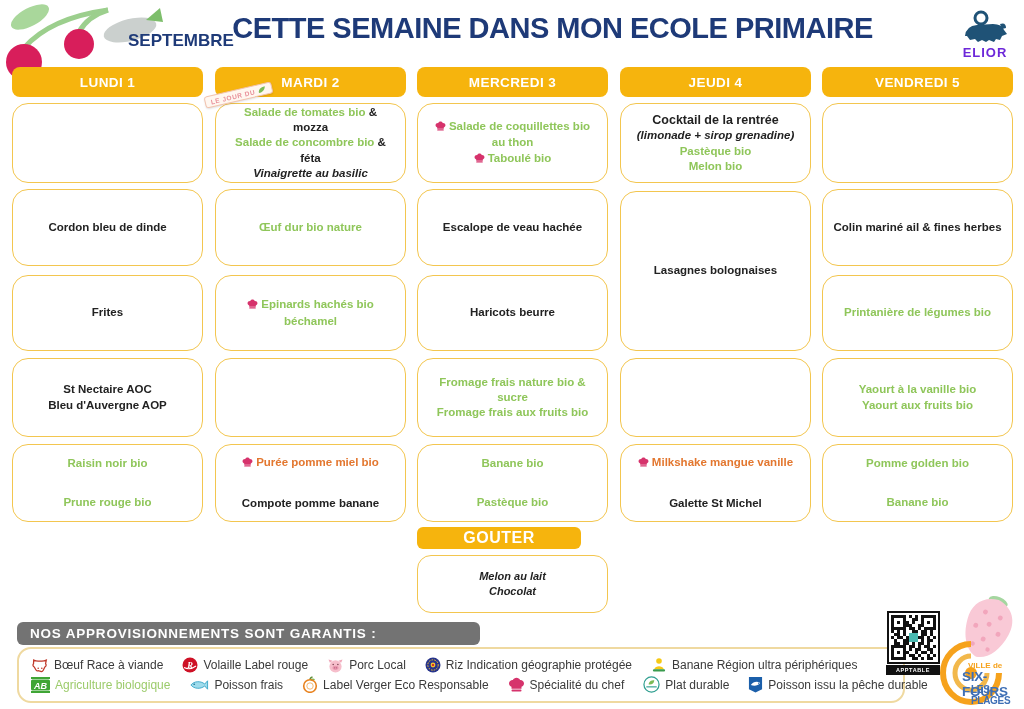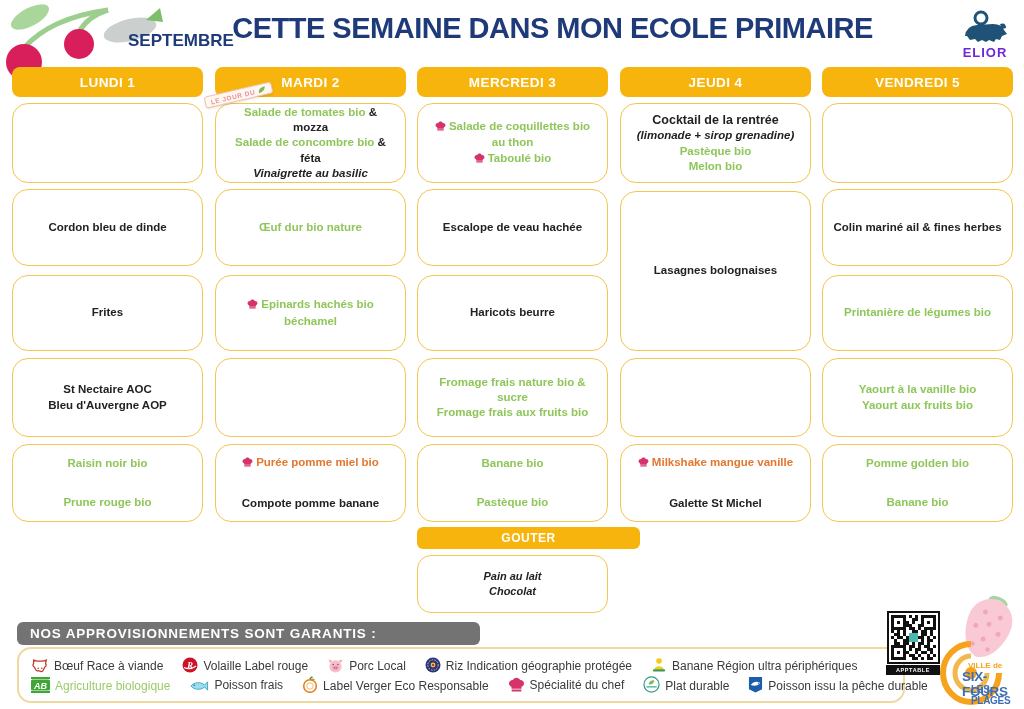--- a/index.html
+++ b/index.html
@@ -29,37 +29,37 @@
   .sg.b{font-size:12.5px;}
   .chef{display:inline-block;vertical-align:-1px;margin-right:3px;}
 
   
   .stamp{position:absolute;left:204px;top:89px;transform:rotate(-13deg);background:#FFF7F0;
          border:1px solid #F2C3AE;border-radius:3px;padding:1px 5px;display:flex;
          align-items:center;gap:3px;box-shadow:0 1px 2px rgba(0,0,0,.12);z-index:5;}
   .stamp span{font-size:6.5px;font-weight:bold;color:#E8909A;letter-spacing:.6px;}
 
   
-  .gouter-bar{position:absolute;left:417px;top:527px;width:223px;height:22px;background:#F6B40D;
-              border-radius:6px;color:#fff;font-size:12px;font-weight:bold;letter-spacing:.5px;
+  .gouter-bar{position:absolute;left:417px;top:527px;width:164px;height:22px;background:#F6B40D;
+              border-radius:6px;color:#fff;font-size:16px;font-weight:bold;letter-spacing:.5px;
               display:flex;align-items:center;justify-content:center;}
   .gouter-cell{position:absolute;left:417px;top:555px;width:191px;height:58px;background:#fff;
                border:1.5px solid #F3C64F;border-radius:14px;box-sizing:border-box;display:flex;
                flex-direction:column;align-items:center;justify-content:center;text-align:center;
                font-size:11px;font-weight:bold;font-style:italic;color:#222;line-height:1.4;}
 
   
   .supply-bar{position:absolute;left:17px;top:622px;width:463px;height:23px;background:#737373;
               border-radius:6px;color:#fff;font-size:13.5px;font-weight:bold;letter-spacing:.8px;
               display:flex;align-items:center;padding-left:13px;box-sizing:border-box;}
   .legend-box{position:absolute;left:17px;top:647px;width:888px;height:56px;background:#fff;
               border:2px solid #EFD9A0;border-radius:14px;box-sizing:border-box;
               display:flex;flex-direction:column;justify-content:center;gap:3px;padding:4px 12px;}
   .legend-row{display:flex;align-items:center;gap:19px;}
-  .legend-item{display:inline-flex;align-items:flex-end;gap:5px;font-size:12px;color:#3A3A3A;
+  .legend-item{display:inline-flex;align-items:center;gap:5px;font-size:12px;color:#3A3A3A;
                white-space:nowrap;}
   .legend-item .lab.green{color:#9CCB6B;}
 
   
   .qr{position:absolute;left:886px;top:611px;width:54px;text-align:center;z-index:6;}
   .qr .qr-frame{background:#fff;border:2px solid #111;display:inline-block;padding:2px;line-height:0;}
   .qr .qr-cap{background:#111;color:#fff;font-size:5.5px;font-weight:bold;letter-spacing:.6px;
               padding:2px 0;margin-top:1px;}
 
   
@@ -213,21 +213,21 @@
         <div class="line"><span class="sg g">Yaourt aux fruits bio</span></div>
       </div>
     <div class="cell r5">
         <div class="line"><span class="sg g">Pomme golden bio</span></div>
         <div class="line"><span class="sg g">Banane bio</span></div>
       </div>
   </div>
 
   <div class="gouter-bar">GOUTER</div>
   <div class="gouter-cell">
-    <div>Pain au lait</div>
+    <div>Melon au lait</div>
     <div>Chocolat</div>
   </div>
 
   <div class="supply-bar">NOS APPROVISIONNEMENTS SONT GARANTIS :</div>
 
   <div class="legend-box">
     <div class="legend-row">
       <span class="legend-item">
         <svg width="18" height="15" viewBox="0 0 20 16">
             <path d="M3 2c2 1 3 1.2 5 1.2h4c2 0 3-.2 5-1.2l-.8 4c1 1 .8 2.8-.8 3.6l-1.8 3.6c-.5 1-1.8 1.8-2.8 1.3L8 13.8c-1 .5-2.3-.3-2.8-1.3L3.6 9.6C2 8.8 1.8 7 2.8 6z" fill="none" stroke="#C0392B" stroke-width="1.4"></path>

